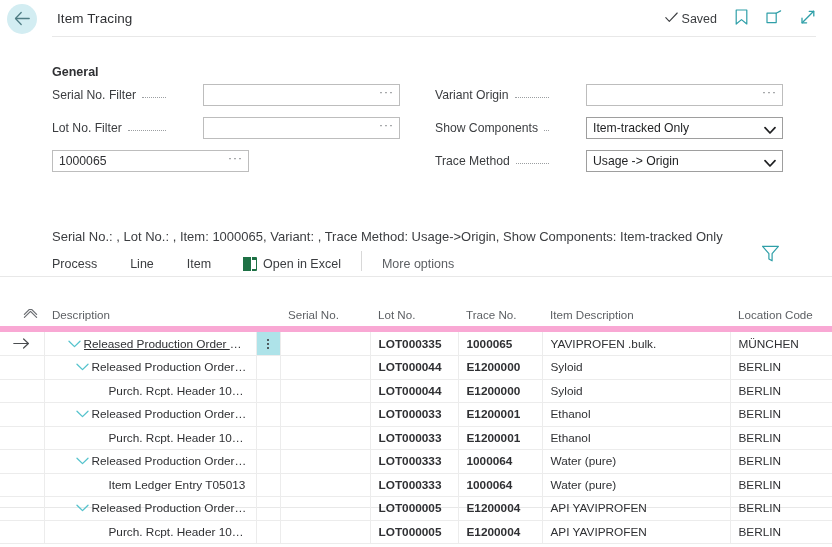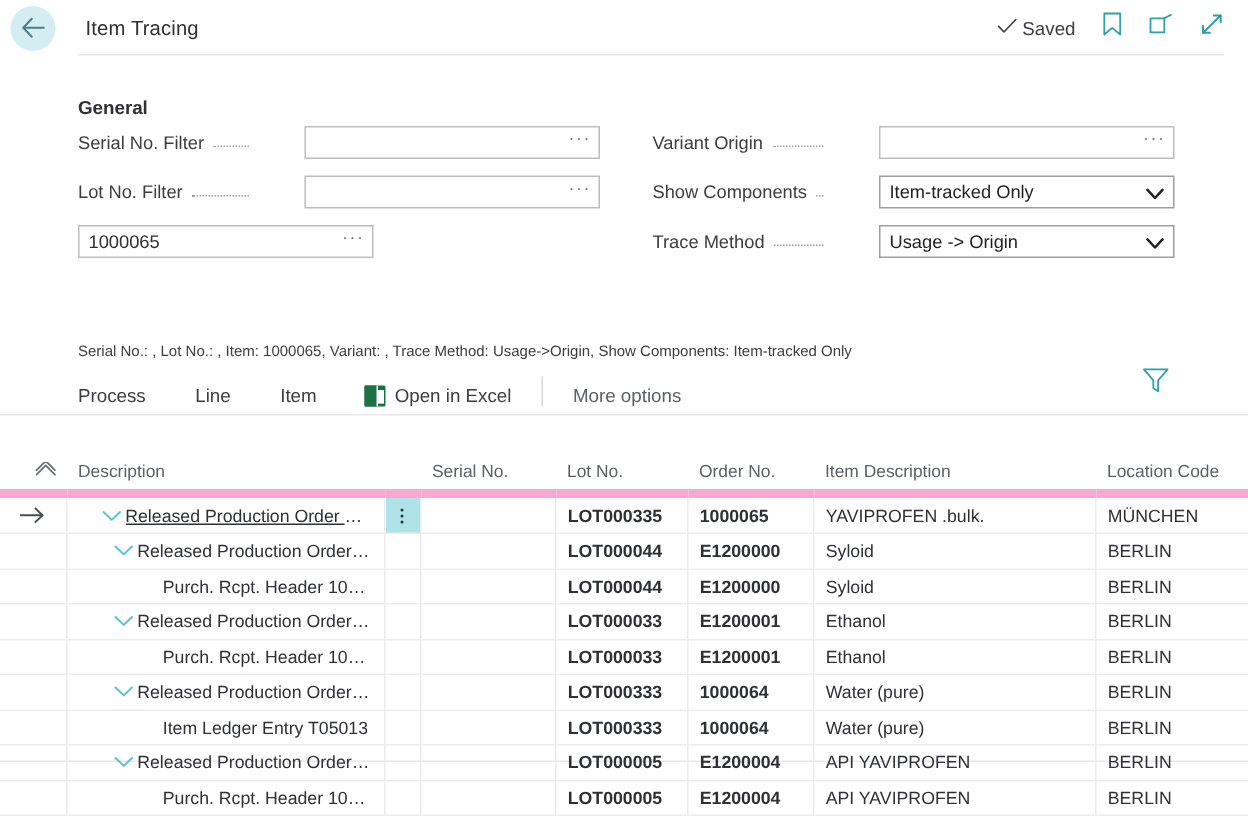--- a/index.html
+++ b/index.html
@@ -111,21 +111,21 @@
     pointer-events: none;
   }
 
   
   .lbl-w { width: 151px; display: flex; align-items: center; }
   .lbl-w2 { width: 151px; display: flex; align-items: center; }
 
   .summary {
     position: absolute;
     left: 52px; top: 181px;
-    font-size: 10px;
+    font-size: 13px;
     color: #3b3d40;
     white-space: nowrap;
   }
 
   .divider-mid {
     position: absolute;
     left: 0; right: 0; top: 228px;
     height: 1px; background: #e8e8e8;
   }
 
@@ -448,21 +448,21 @@
                 <path d="M1.4 8.4 L7.5 2.3 L13.6 8.4" stroke="#6b6e72" stroke-width="1.2" fill="none" stroke-linecap="round" stroke-linejoin="round"></path>
                 <path d="M1.4 5.4 L7.5 -0.7 L13.6 5.4" stroke="#6b6e72" stroke-width="1.2" fill="none" stroke-linecap="round" stroke-linejoin="round"></path>
               </svg>
             </span>
           </div>
         </th>
         <th class="c-desc">Description</th>
         <th class="c-menu"></th>
         <th class="c-serial">Serial No.</th>
         <th class="c-lot">Lot No.</th>
-        <th class="c-item">Order No.</th>
+        <th class="c-item">Trace No.</th>
         <th class="c-idesc">Item Description</th>
         <th class="c-loc nob">Location Code</th>
       </tr>
     </thead>
     <tbody id="grid-body">
         <tr>
           <td class="c-ind">
             <div class="rowarrow">
               <svg width="17" height="11" viewBox="0 0 17 11" fill="none">
                 <path d="M0.8 5.5 H15.2" stroke="#4a4d50" stroke-width="1.2" stroke-linecap="round"></path>

